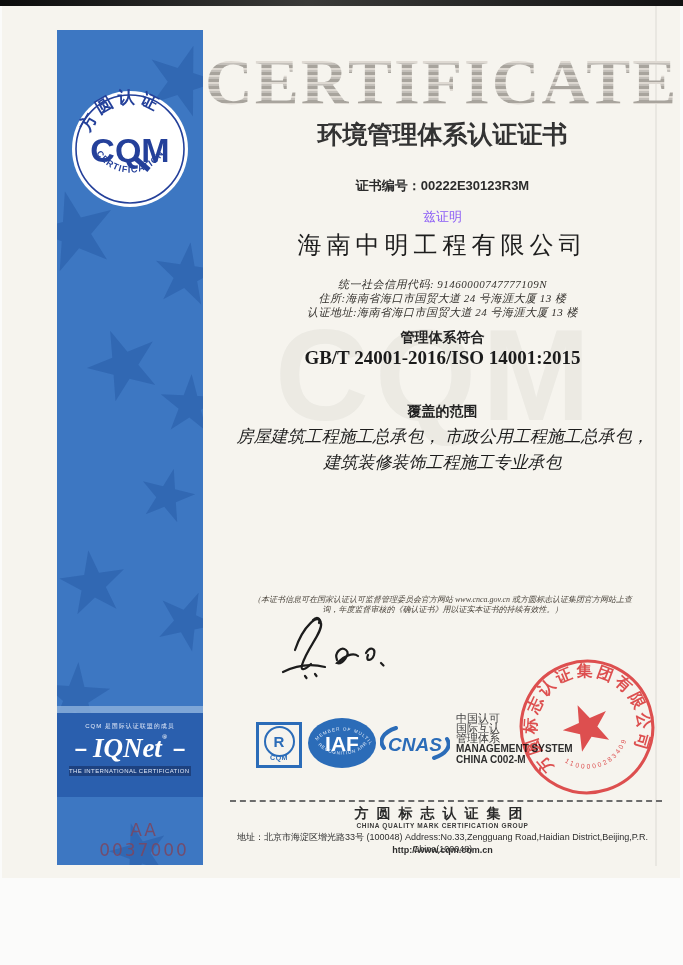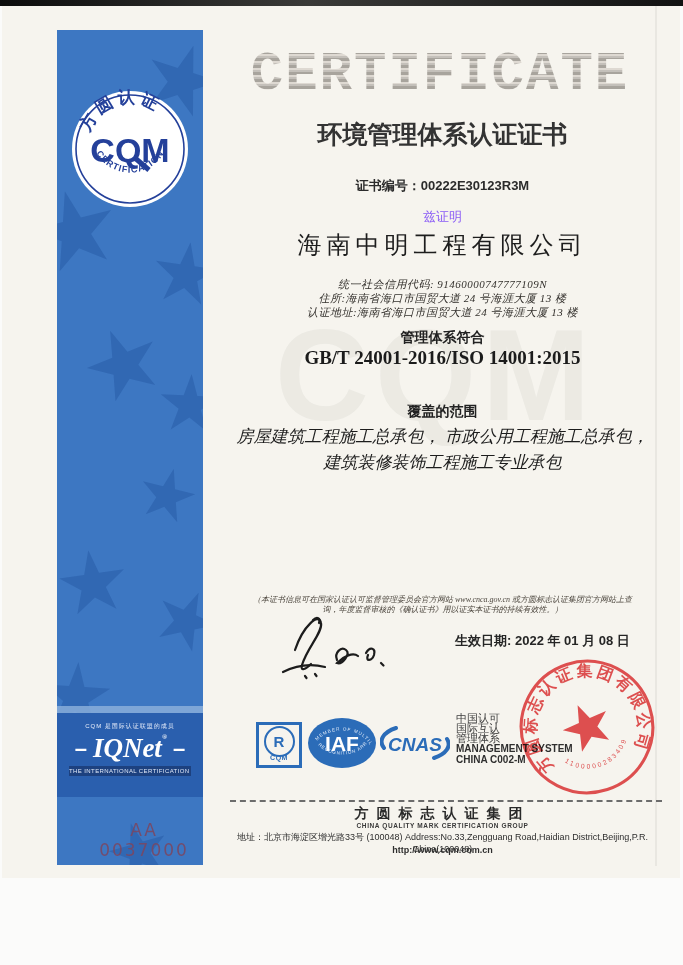--- a/index.html
+++ b/index.html
@@ -26,21 +26,21 @@
   .iqnet-reg{font-size:7px;vertical-align:top;}
   .iqnet-banner{margin:2px auto 0;width:122px;background:#1d417f;color:#dfe8f8;
                 font-size:6px;text-align:center;padding:2px 0;letter-spacing:.4px;
                 white-space:nowrap;overflow:hidden;}
   .serial{position:absolute;left:28px;top:790px;color:#7c4660;font-size:17px;
           letter-spacing:2px;font-family:"DejaVu Sans",sans-serif;opacity:.85;text-align:center;}
 
   
   .main{position:absolute;left:215px;top:0;width:455px;text-align:center;color:#2c2c2c;}
   .certificate-wm{position:absolute;left:-10px;top:44px;width:470px;text-align:center;
-      font-weight:bold;font-size:54px;letter-spacing:2px;font-family:Liberation Mono, monospace;
+      font-weight:bold;font-size:66px;letter-spacing:2px;font-family:Liberation Serif, serif;
       background:repeating-linear-gradient(180deg,#a8a49d 0 3px,#ded9d2 3px 5px,#c4c0ba 5px 7px);
       -webkit-background-clip:text;background-clip:text;color:transparent;}
   .cqm-ghost{position:absolute;left:60px;top:300px;font-size:130px;font-weight:bold;
       letter-spacing:6px;color:rgba(150,145,135,0.10);font-family:"Liberation Sans",sans-serif;}
   .title{position:absolute;left:0;top:118px;width:455px;font-size:25px;font-weight:bold;color:#333;}
   .row{position:absolute;left:0;width:455px;}
   .certno{top:177px;font-size:13px;font-weight:bold;color:#2b2b2b;}
   .certify{top:208px;font-size:13px;color:#8b5cf6;}
   .company{top:229px;font-size:24px;letter-spacing:5px;color:#1d1d1d;
            font-family:"Liberation Serif",serif;}
@@ -162,24 +162,20 @@
         <path d="M48 12 C52 8 56 10 54 15"></path>
         <path d="M18 64 C36 55 52 57 60 59"></path>
         <path d="M40 68 l1.5 2 M50 66 l1.5 2"></path>
         <path d="M72 52 C69 45 76 38 81 42 C86 46 77 57 72 55 C79 48 88 44 93 48"></path>
         <path d="M101 45 c4 -7 10 -5 8 2 c-2 6 -9 7 -6 0"></path>
         <path d="M116 55 l2.5 2.5"></path>
       </g>
     </svg>
 
     <div class="dates">
-      <div>
-        <span>生效日期:</span>
-        <span>2022 年 01 月 08 日</span>
-      </div>
     </div>
 
     <div class="rcqm">
       <div class="rcqm-circle">R</div>
       <div class="rcqm-label">CQM</div>
     </div>
 
     <svg class="iaf-logo" width="72" height="54" viewBox="0 0 72 54">
       <ellipse cx="36" cy="27" rx="34" ry="25" fill="#2b6cb8"></ellipse>
       <defs>

